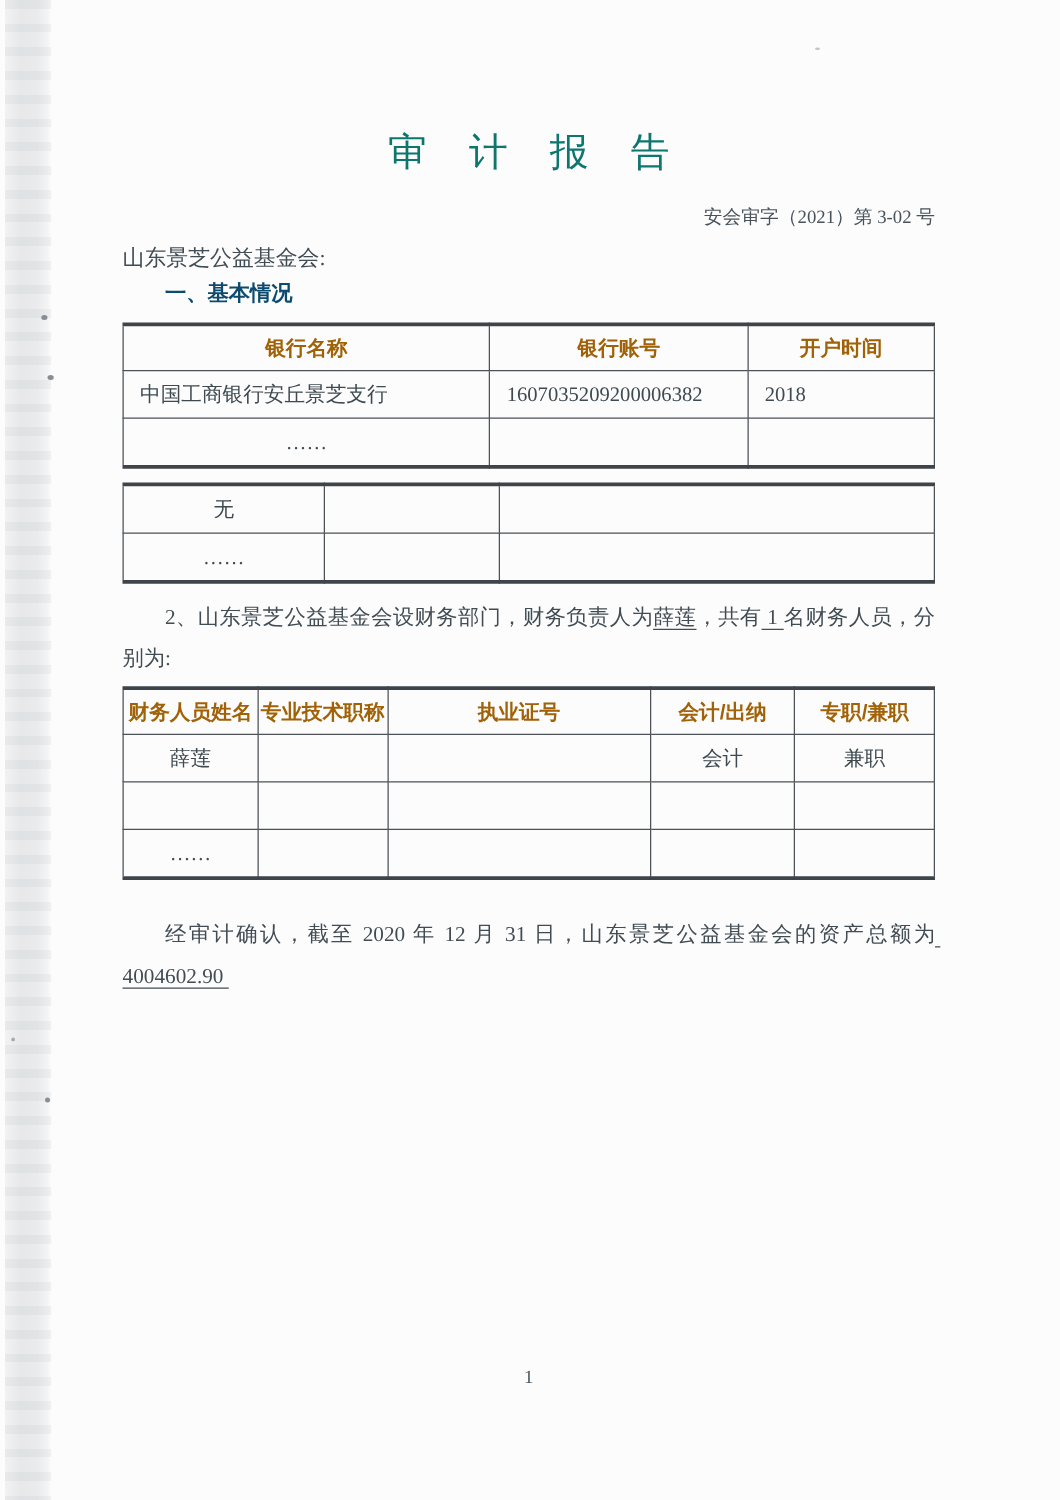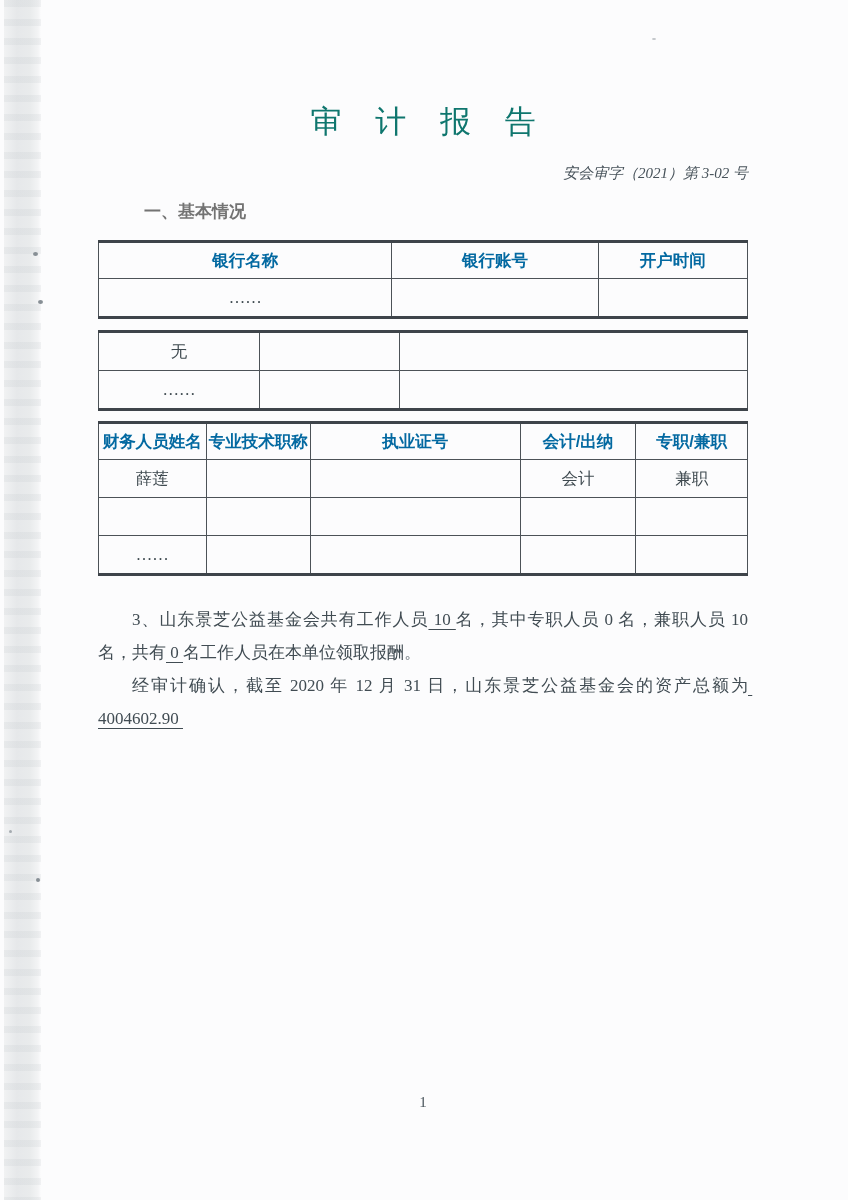--- a/index.html
+++ b/index.html
@@ -37,52 +37,51 @@
     text-align:center;
     font-size:31px; font-weight:500;
     letter-spacing:13px; text-indent:13px;
     color:#0f766e;
   }
   .doc-number {
     margin-top:21px;
     text-align:right;
     font-size:15px;
     color:#47525a;
-    font-style:italic;
   }
   .addressee { margin-top:11px; font-size:17.5px; }
 
   p.body {
     margin:0; font-size:17px; line-height:33px;
     text-align:justify;
   }
   .indent { text-indent:2em; }
   .heading {
-    margin:12px; font-size:17px; line-height:33px; text-indent:2em;
+    margin:0; font-size:17px; line-height:33px; text-indent:2em;
     font-family:"Liberation Sans","DejaVu Sans",sans-serif;
-    font-weight:bold; color:#737373;
+    font-weight:bold; color:#0c4a6e;
   }
   .u {
     text-decoration:underline;
     text-underline-offset:4px;
     white-space:pre-wrap;
   }
 
   table.tbl {
     width:100%; table-layout:fixed;
     border-collapse:collapse;
     border-top:3px solid #3e444a;
     border-bottom:3px solid #3e444a;
     font-size:16.5px; color:#3f4a50;
   }
   .tbl th, .tbl td { border:1px solid #4c5257; text-align:center; overflow:hidden; }
   .tbl th {
     height:33px;
     font-family:"Liberation Sans","DejaVu Sans",sans-serif;
-    font-weight:bold; font-size:16.5px; color:#0369a1;
+    font-weight:bold; font-size:16.5px; color:#a16207;
   }
   .tbl td { height:35px; }
   .tbl td.l { text-align:left; padding-left:13px; }
   .tbl-bank   { margin:7px 0 11px 0; }
   .tbl-branch { margin:6px 0 10px 0; }
   .tbl-staff  { margin:6px 0 27px 0; }
   .mt6  { margin-top:6px; }
   .mt8  { margin-top:8px; }
 
   .page-number {
@@ -102,38 +101,44 @@
   <div class="speck s3"></div>
   <div class="speck s4"></div>
   <div class="speck s5"></div>
 
   <div class="content">
 
     <h1 class="title">审 计 报 告</h1>
 
     <div class="doc-number">安会审字（2021）第 3-02 号</div>
 
+    <div class="addressee">山东景芝公益基金会:</div>
 
 
     <p class="heading">一、基本情况</p>
 
 
     <table class="tbl tbl-bank">
       <colgroup>
           <col style="width:45.2%">
           <col style="width:31.8%">
           <col style="width:23%">
         </colgroup>
       <tbody>
           <tr>
         <th>银行名称</th>
         <th>银行账号</th>
         <th>开户时间</th>
       </tr>
       <tr>
+        <td class="l">中国工商银行安丘景芝支行</td>
+        <td class="l">1607035209200006382</td>
+        <td class="l">2018</td>
+      </tr>
+      <tr>
         <td>……</td>
         <td></td>
         <td></td>
       </tr>
     </tbody>
       </table>
 
 
     <table class="tbl tbl-branch">
       <colgroup>
@@ -148,20 +153,21 @@
         <td></td>
       </tr>
       <tr>
         <td>……</td>
         <td></td>
         <td></td>
       </tr>
     </tbody>
       </table>
 
+    <p class="body indent"><span>2、山东景芝公益基金会设财务部门，财务负责人为</span><span class="u">薛莲</span><span>，共有</span><span class="u"> 1 </span><span>名财务人员，分别为:</span></p>
 
     <table class="tbl tbl-staff">
       <colgroup>
           <col style="width:16.6%">
           <col style="width:16%">
           <col style="width:32.4%">
           <col style="width:17.8%">
           <col style="width:17.2%">
         </colgroup>
       <tbody>
@@ -189,21 +195,20 @@
       <tr>
         <td>……</td>
         <td></td>
         <td></td>
         <td></td>
         <td></td>
       </tr>
     </tbody>
       </table>
 
-    <p class="body indent"><span>3、山东景芝公益基金会共有工作人员</span><span class="u"> 10 </span><span>名，其中专职人员 0 名，兼职人员 10 名，共有</span><span class="u"> 0 </span><span>名工作人员在本单位领取报酬。</span></p>
 
 
     <p class="body indent mt6"><span>经审计确认，截至 2020 年 12 月 31 日，山东景芝公益基金会的资产总额为</span><span class="u"> 4004602.90 </span></p>
 
   </div>
 
   <div class="page-number">1</div>
 
 </div>
 

